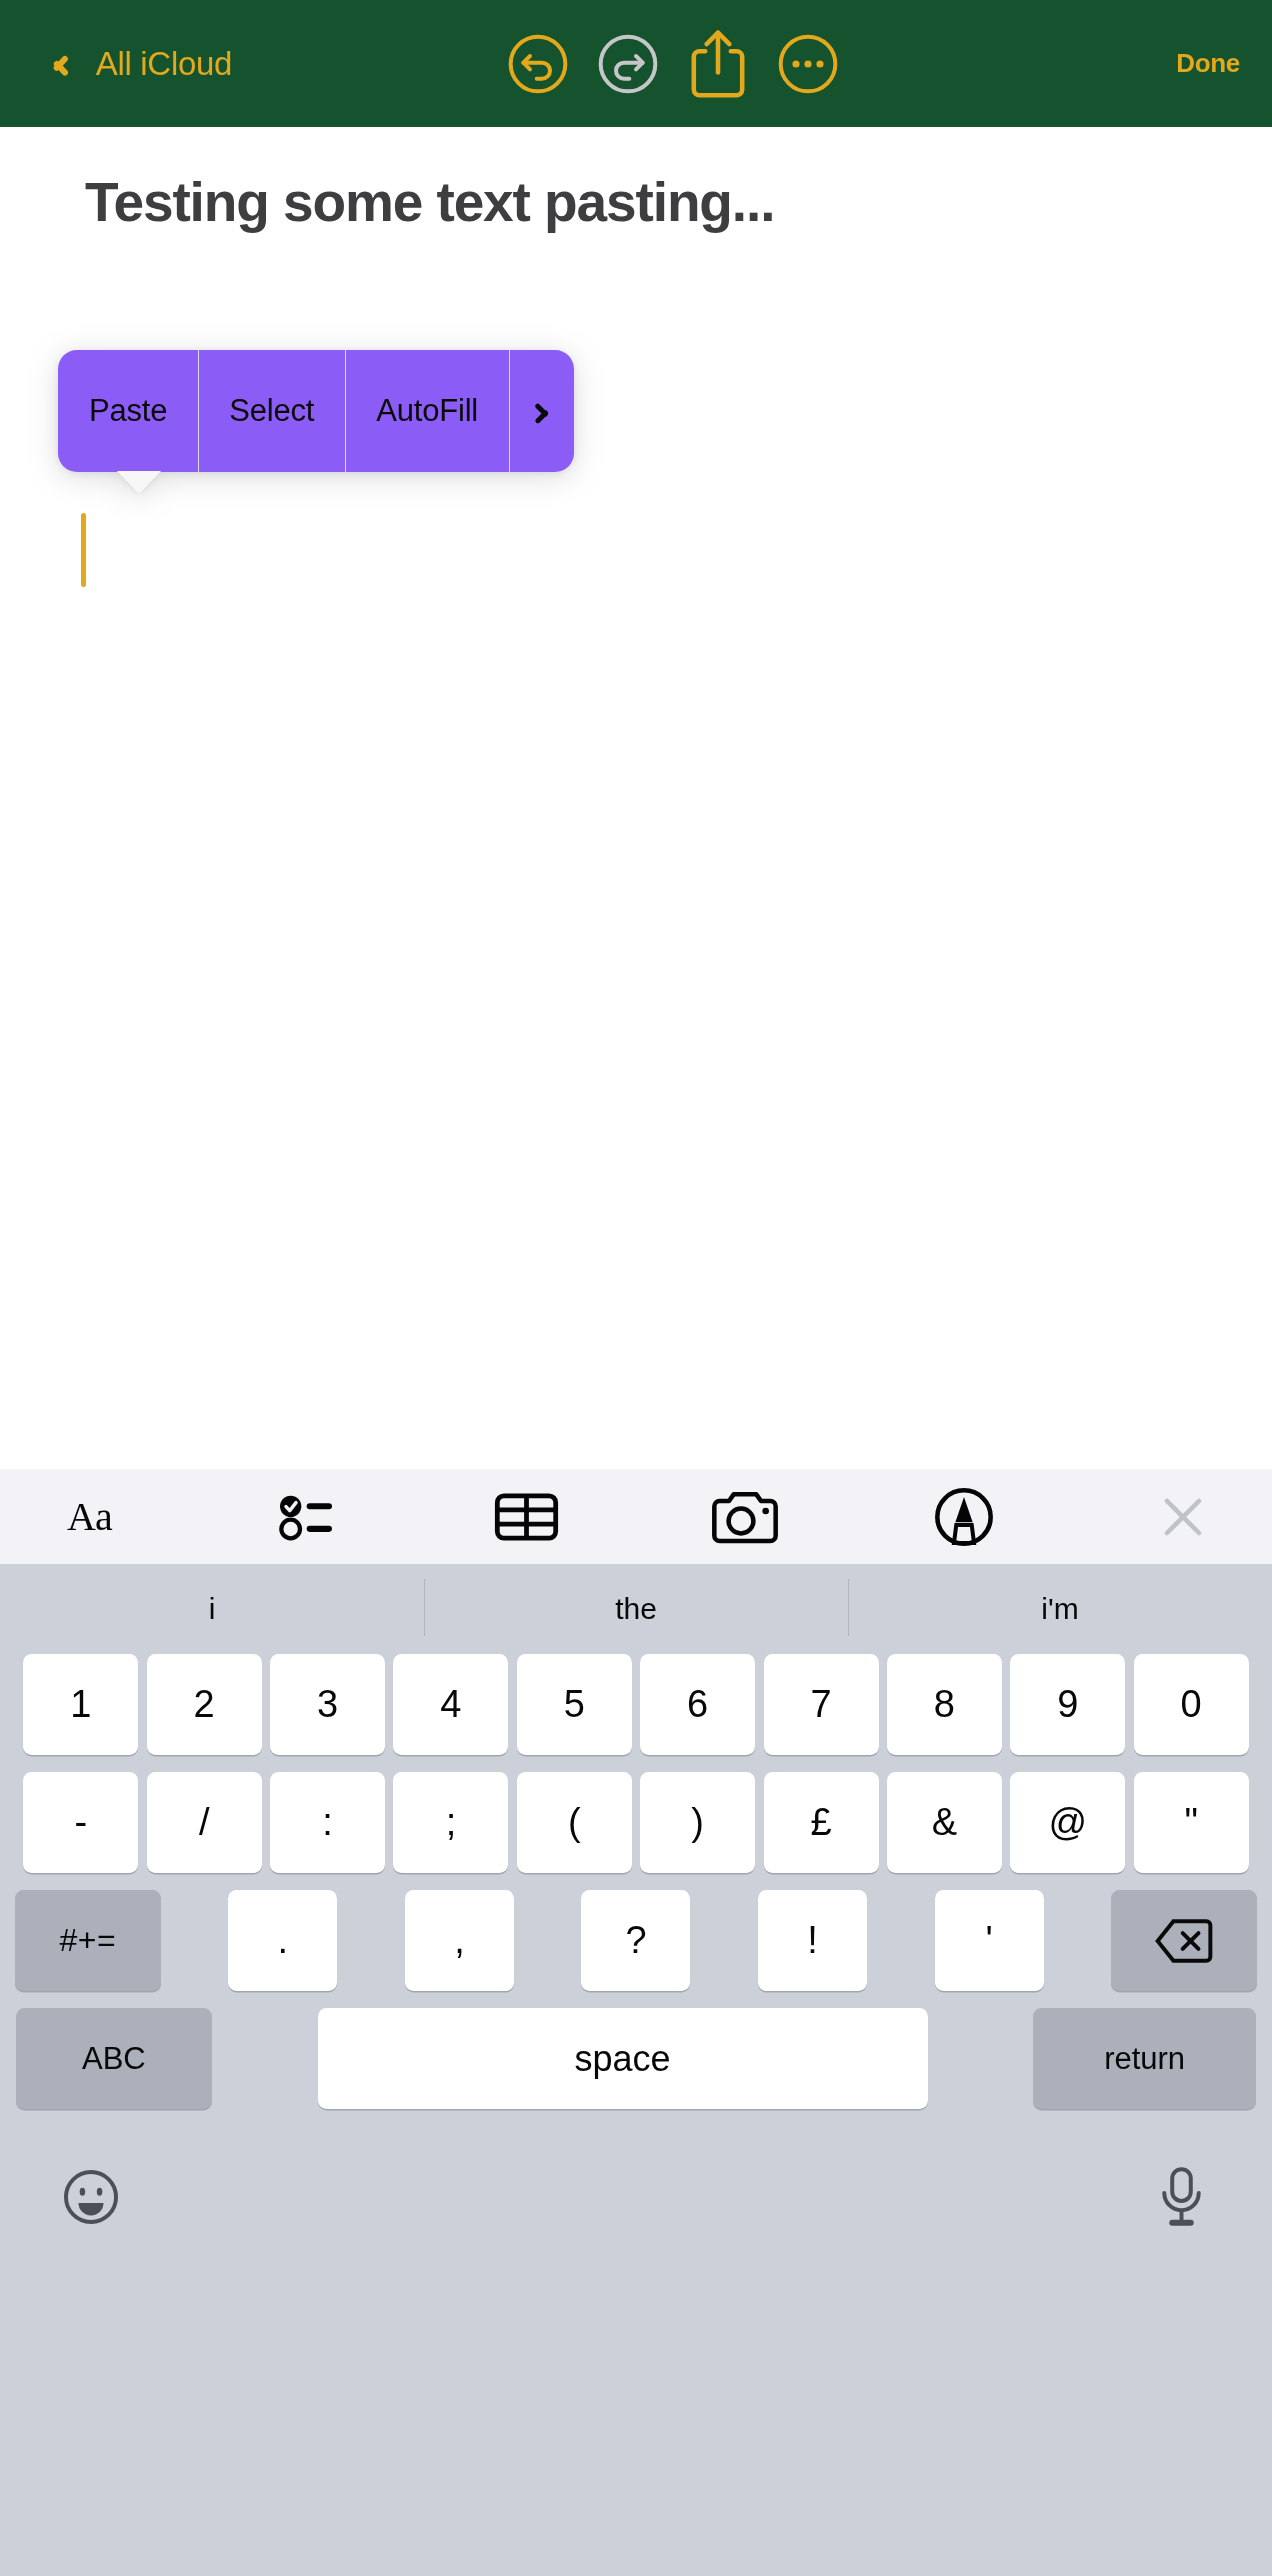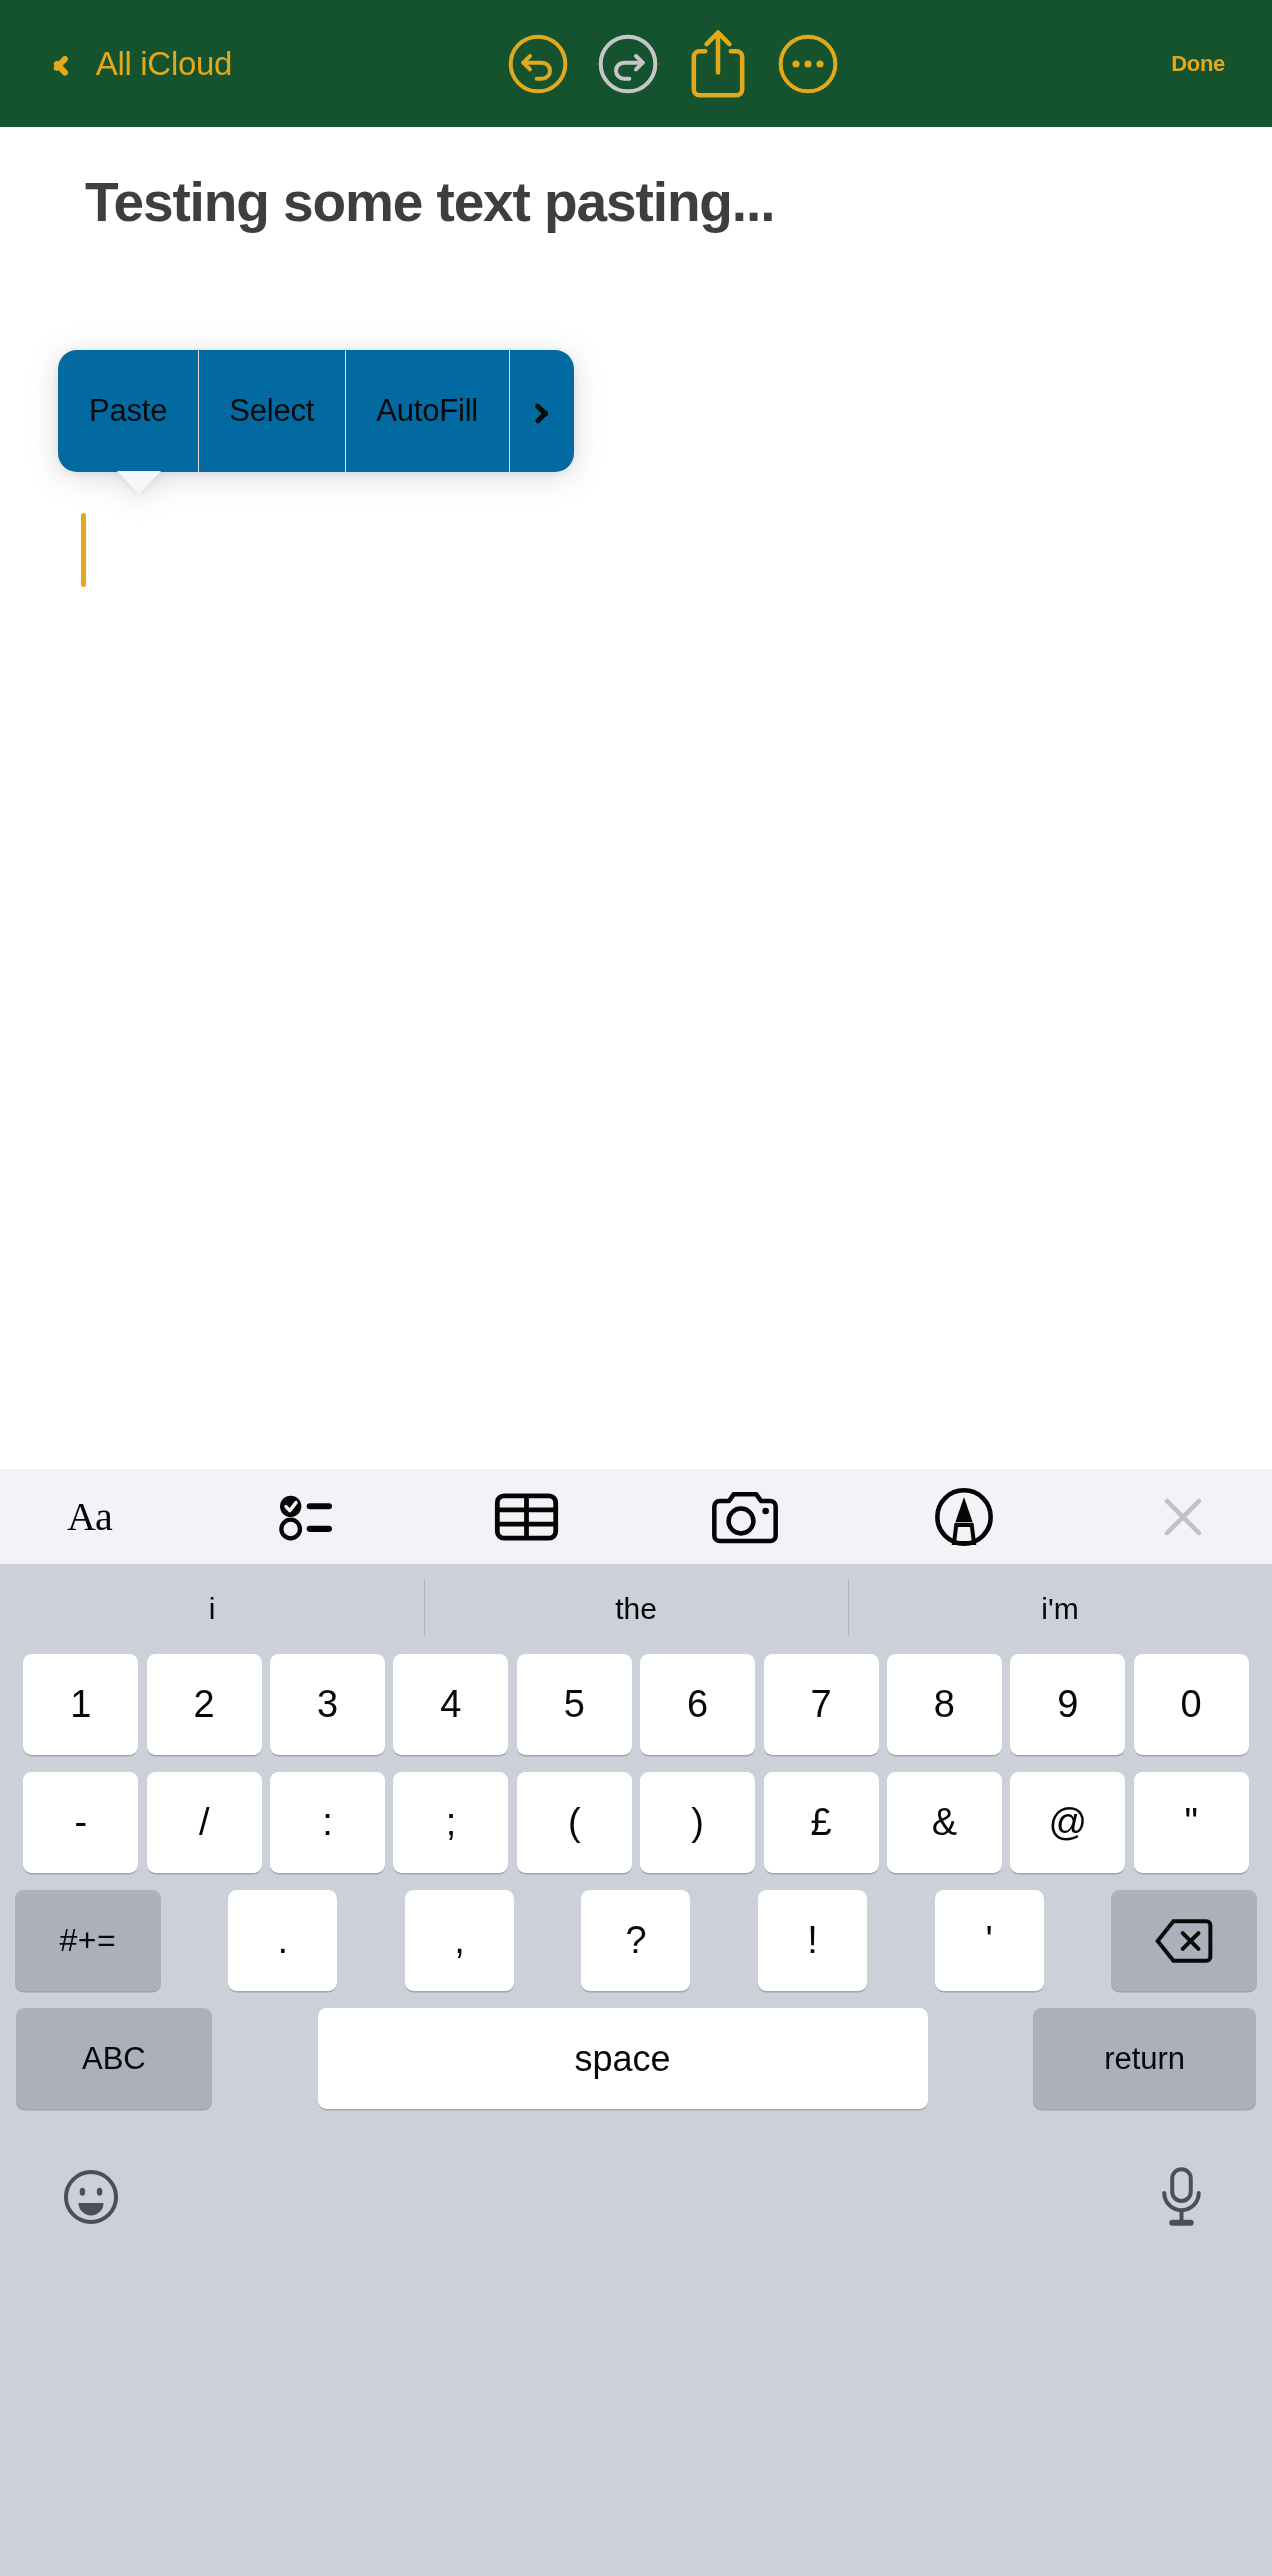--- a/index.html
+++ b/index.html
@@ -74,26 +74,26 @@
   .nav-icon-btn {
     width: 90px;
     height: 90px;
     display: flex;
     align-items: center;
     justify-content: center;
     cursor: pointer;
   }
   .nav-done {
     position: absolute;
-    right: 47px;
+    right: 32px;
     top: 0;
     height: 127px;
     display: flex;
     align-items: center;
-    font-size: 22px;
+    font-size: 26px;
     font-weight: bold;
     color: #E3A81B;
     cursor: pointer;
     letter-spacing: -0.3px;
   }
 
   
   .note-title {
     position: absolute;
     top: 170px;
@@ -107,21 +107,21 @@
 
   
   .ctx-wrap {
     position: absolute;
     top: 350px;
     left: 58px;
     filter: drop-shadow(0 5.3px 15px rgba(0,0,0,0.14)) drop-shadow(0 1.1px 3.2px rgba(0,0,0,0.07));
   }
   .ctx-menu {
     display: flex;
-    background: #0369a1;
+    background: #8b5cf6;
     border-radius: 19px;
     height: 122px;
     overflow: hidden;
   }
   .ctx-item {
     display: flex;
     align-items: center;
     justify-content: center;
     font-size: 31px;
     color: #0A0A0A;

